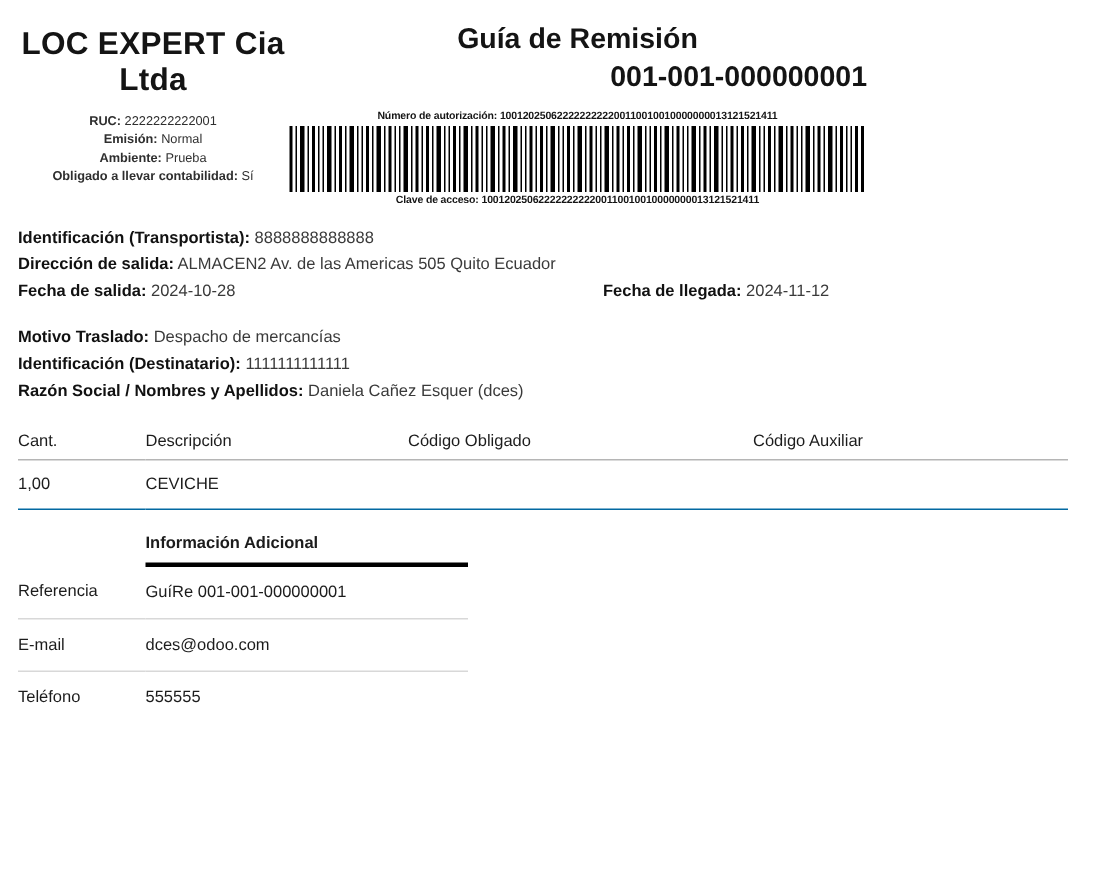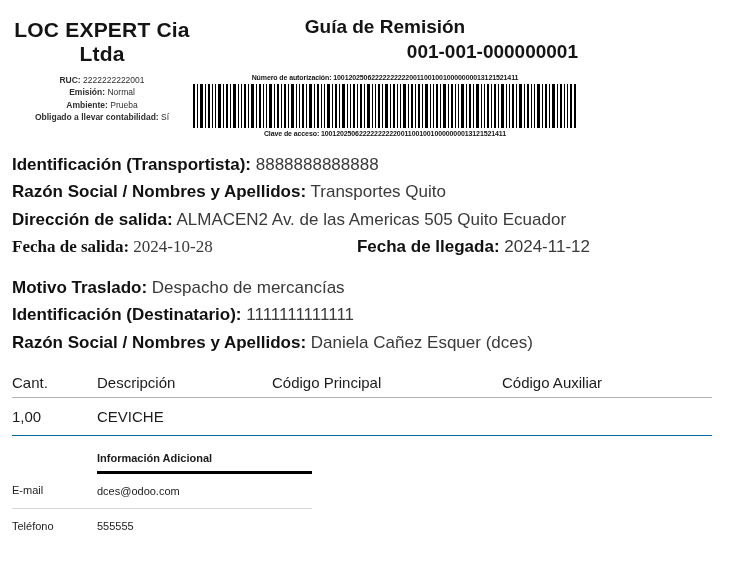--- a/index.html
+++ b/index.html
@@ -85,40 +85,40 @@
   .access-line {
     font-size: 7px;
     font-weight: bold;
     margin-top: 2px;
     letter-spacing: -0.1px;
   }
 
   
   .fields {
     padding: 14px 0 0 12px;
-    font-size: 17px;
+    font-size: 11px;
     line-height: 1.62;
   }
   .f-row { white-space: nowrap; }
   .f-lbl { font-weight: bold; color: #111111; }
   .f-val { color: #3a3a3a; }
   .two-col {
     display: flex;
   }
-  .two-col .col-a { width: 390px; font-family: Liberation Serif, serif; }
+  .two-col .col-a { width: 390px; }
   .two-col .col-b { flex: 1; }
 
   .group-gap { height: 13px; }
 
   
   .lines {
     margin: 18px 12px 0 12px;
     width: 700px;
     border-collapse: collapse;
-    font-size: 15px;
+    font-size: 11px;
   }
   .lines th {
     text-align: left;
     font-weight: normal;
     color: #1c1c1c;
     padding: 0 0 6px 0;
     border-bottom: 1px solid #b5b5b5;
   }
   .lines td {
     padding: 10px 0 10px 0;
@@ -315,24 +315,20 @@
       </div>
     </div>
   </div>
 
   <div class="fields">
     <div class="f-row">
       <span class="f-lbl">Identificación (Transportista):</span>
       <span class="f-val">8888888888888</span>
     </div>
     <div class="f-row">
-      <span class="f-lbl">Razón Social / Nombres y Apellidos:</span>
-      <span class="f-val">Transportes Quito</span>
-    </div>
-    <div class="f-row">
       <span class="f-lbl">Dirección de salida:</span>
       <span class="f-val">ALMACEN2 Av. de las Americas 505 Quito Ecuador</span>
     </div>
 
     <div class="two-col">
       <div class="col-a f-row">
         <span class="f-lbl">Fecha de salida:</span>
         <span class="f-val">2024-10-28</span>
       </div>
       <div class="col-b f-row">
@@ -355,21 +351,21 @@
       <span class="f-lbl">Razón Social / Nombres y Apellidos:</span>
       <span class="f-val">Daniela Cañez Esquer (dces)</span>
     </div>
   </div>
 
   <table class="lines">
     <thead>
       <tr>
         <th class="c-qty">Cant.</th>
         <th class="c-desc">Descripción</th>
-        <th class="c-princ">Código Principal</th>
+        <th class="c-princ">Código Obligado</th>
         <th class="c-aux">Código Auxiliar</th>
       </tr>
     </thead>
     <tbody>
       <tr>
         <td class="c-qty">1,00</td>
         <td class="c-desc">CEVICHE</td>
         <td class="c-princ"></td>
         <td class="c-aux"></td>
       </tr>
@@ -378,20 +374,24 @@
 
   <table class="addl">
     <thead>
       <tr class="title-row">
         <th class="spacer"></th>
         <th class="titlecell">Información Adicional</th>
       </tr>
     </thead>
     <tbody>
       <tr class="data">
+        <td class="k">Referencia</td>
+        <td class="v">GuíRe 001-001-000000001</td>
+      </tr>
+      <tr class="data">
         <td class="k">E-mail</td>
         <td class="v">dces@odoo.com</td>
       </tr>
       <tr class="data">
         <td class="k">Teléfono</td>
         <td class="v">555555</td>
       </tr>
     </tbody>
   </table>
 

